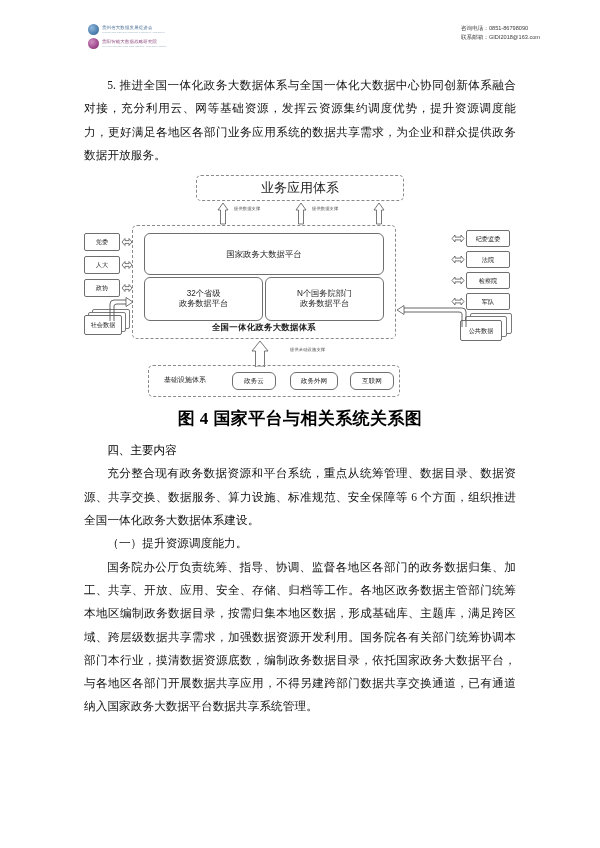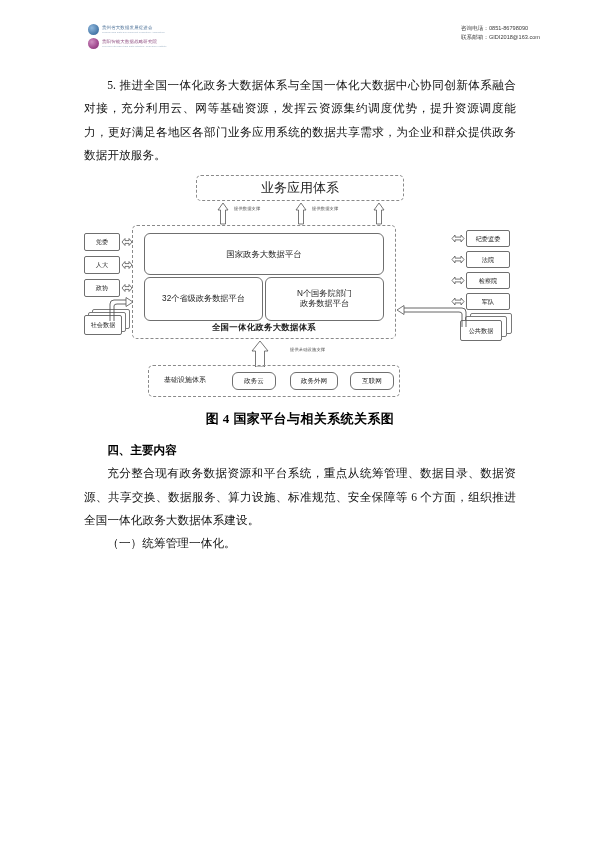--- a/index.html
+++ b/index.html
@@ -100,36 +100,36 @@
     text-align: justify;
     text-justify: inter-ideograph;
     text-indent: 2em;
     letter-spacing: 0.1px;
     color: #111;
   }
   p.heading {
     margin: 0;
     font-size: 11.6px;
     line-height: 23.3px;
-    font-weight: bold;
+    font-weight: normal;
     text-indent: 2em;
     color: #000;
   }
 
   
   .figure-wrap {
     position: relative;
     width: 432px;
     height: 228px;
     margin: 8px auto 0 auto;
   }
   .fig-caption {
     margin: 6px 0 0 0;
     text-align: center;
-    font-size: 13px;
+    font-size: 17px;
     font-weight: bold;
     line-height: 20px;
     letter-spacing: 0.4px;
     color: #000;
   }
 
   .diagram { position: absolute; inset: 0; }
   .dbox {
     position: absolute;
     box-sizing: border-box;
@@ -231,21 +231,21 @@
             <polygon points="183,2 188,9 185.5,9 185.5,23 180.5,23 180.5,9 178,9"></polygon>
           </g>
         </svg>
         <div class="dlabel tiny-label" style="left:150px; top:31px;">提供数据支撑</div>
         <div class="dlabel tiny-label" style="left:228px; top:31px;">提供数据支撑</div>
 
         <div class="dashed" style="left:48px; top:50px; width:264px; height:114px;"></div>
 
         <div class="dbox rounded" style="left:60px; top:58px; width:240px; height:42px; font-size:8.4px;">国家政务大数据平台</div>
 
-        <div class="dbox rounded" style="left:60px; top:102px; width:119px; height:44px; font-size:8.2px; flex-direction:row;">
+        <div class="dbox rounded" style="left:60px; top:102px; width:119px; height:44px; font-size:8.2px; flex-direction:column;">
           <span>32个省级</span>
           <span>政务数据平台</span>
         </div>
 
         <div class="dbox rounded" style="left:181px; top:102px; width:119px; height:44px; font-size:8.2px; flex-direction:column;">
           <span>N个国务院部门</span>
           <span>政务数据平台</span>
         </div>
 
         <div class="dlabel" style="left:60px; top:147px; width:240px; text-align:center; font-size:8.4px; font-weight:bold; letter-spacing:0.3px;">全国一体化政务大数据体系</div>
@@ -313,17 +313,18 @@
 
       </div>
     </div>
 
     <p class="fig-caption">图 4  国家平台与相关系统关系图</p>
 
     <div style="height:10px;"></div>
 
     <p class="heading">四、主要内容</p>
     <p class="para">充分整合现有政务数据资源和平台系统，重点从统筹管理、数据目录、数据资源、共享交换、数据服务、算力设施、标准规范、安全保障等 6 个方面，组织推进全国一体化政务大数据体系建设。</p>
-    <p class="para">（一）统筹管理一体化。</p>
+    <p class="para">（一）提升资源调度能力。</p>
+    <p class="para">国务院办公厅负责统筹、指导、协调、监督各地区各部门的政务数据归集、加工、共享、开放、应用、安全、存储、归档等工作。各地区政务数据主管部门统筹本地区编制政务数据目录，按需归集本地区数据，形成基础库、主题库，满足跨区域、跨层级数据共享需求，加强数据资源开发利用。国务院各有关部门统筹协调本部门本行业，摸清数据资源底数，编制政务数据目录，依托国家政务大数据平台，与各地区各部门开展数据共享应用，不得另建跨部门数据共享交换通道，已有通道纳入国家政务大数据平台数据共享系统管理。</p>
   </div>
 
 
 </div>
 
 </body></html>

